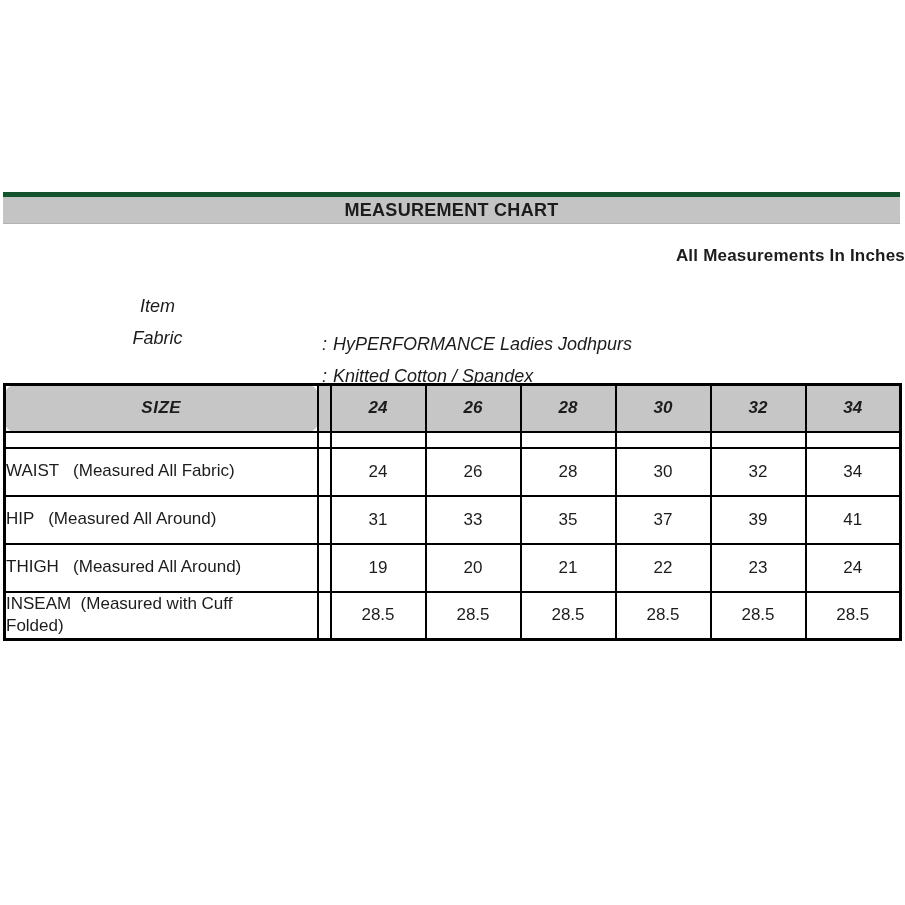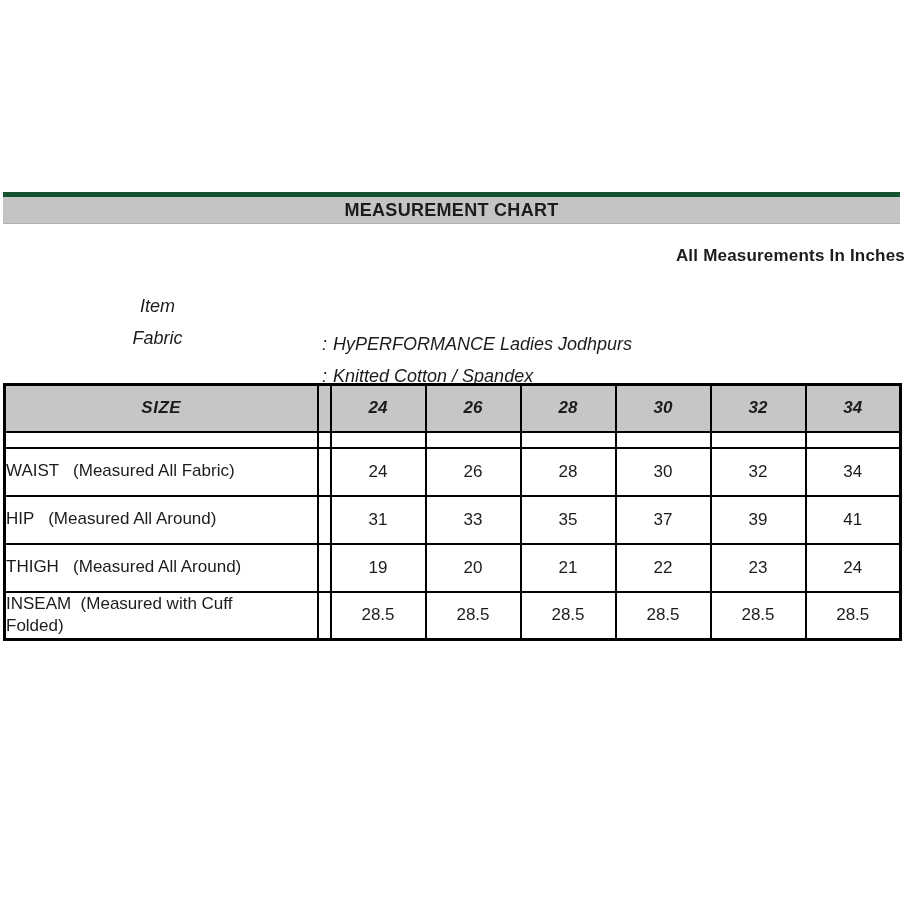--- a/index.html
+++ b/index.html
@@ -86,21 +86,21 @@
   tr.r-header   { height: 47px; }
   tr.r-spacer   { height: 16px; }
   tr.r-data     { height: 48px; }
   tr.r-header th {
     background: #c6c6c6;
     font-weight: bold;
     font-style: italic;
     text-align: center;
     vertical-align: middle;
   }
-  th.corner { font-size: 18px; letter-spacing: 0.5px; }
+  th.corner { font-size: 18px; letter-spacing: 0.5px; border-radius: 10px; }
   td.row-label {
     font-size: 18px;
     text-align: left;
     vertical-align: middle;
     padding-left: 4px;
     white-space: pre-wrap;
     line-height: 1.3;
   }
   td.cell-value {
     text-align: center;

